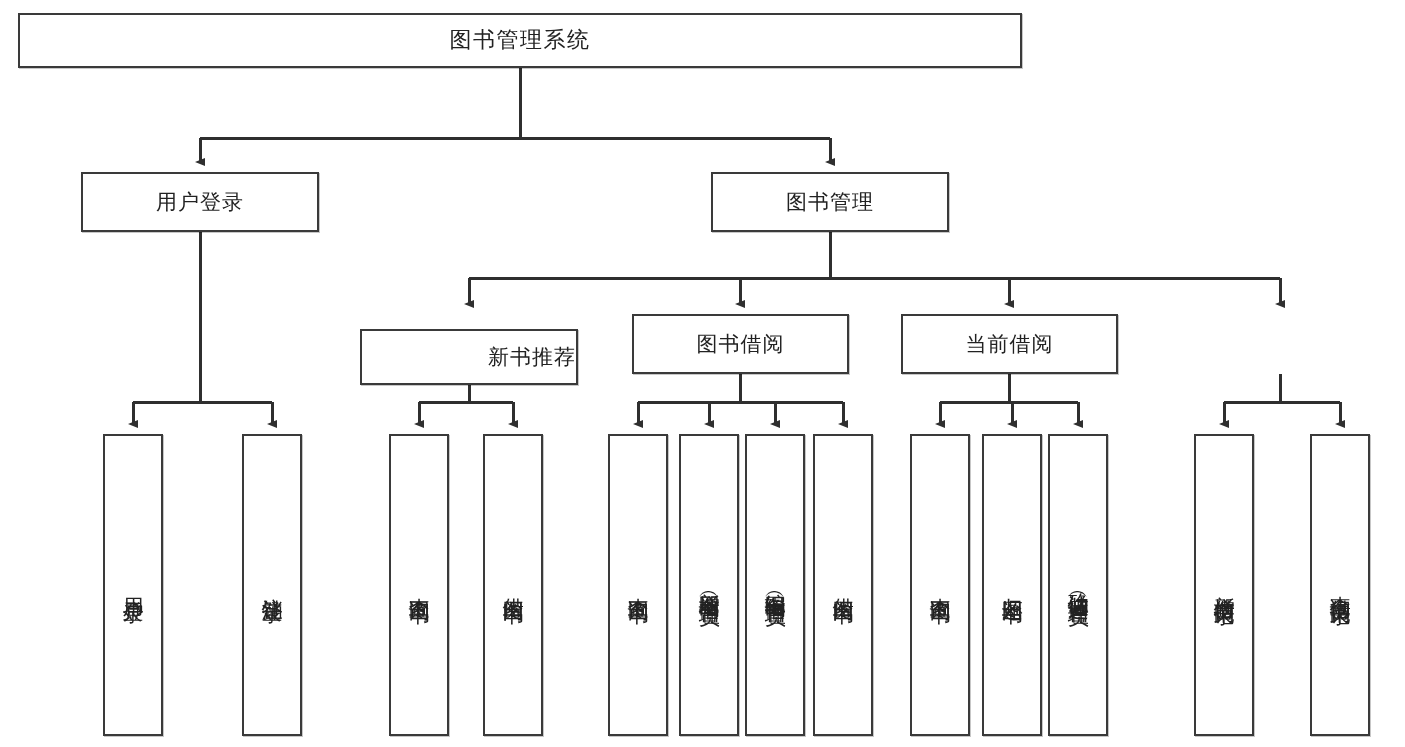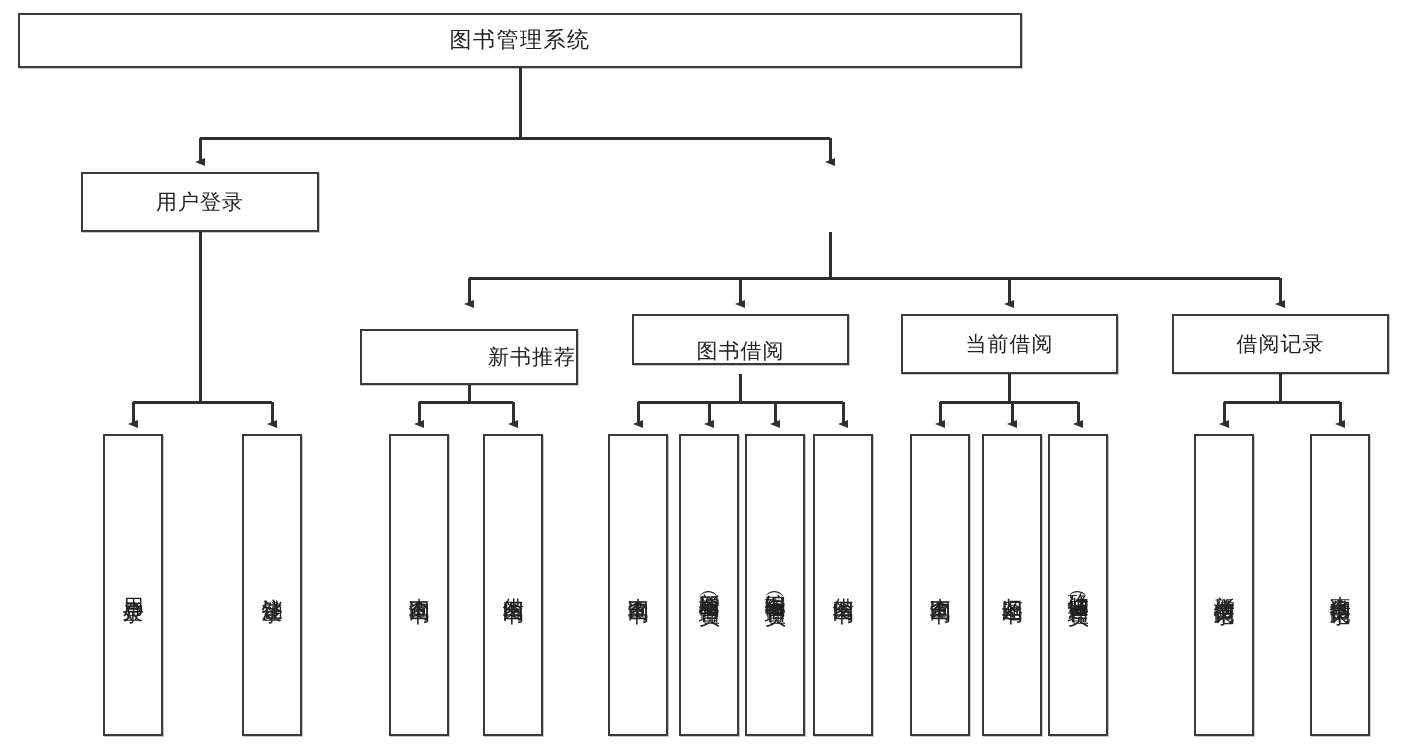--- a/index.html
+++ b/index.html
@@ -139,33 +139,33 @@
     </g>
   </svg>
 
   <div class="node root h" id="node-root" style="left: 18px; top: 13px; width: 1004px; height: 55px;">
     <span>图书管理系统</span>
   </div>
 
   <div class="node h" id="node-user-login" style="left: 81px; top: 172px; width: 238px; height: 60px;">
     <span>用户登录</span>
   </div>
+  <div class="node h" id="node-book-manage" style="left: 711px; top: 172px; width: 238px; height: 60px;">
+    <span>图书管理</span>
+  </div>
 
   <div class="node h" id="node-new-book-rec" style="left: 360px; top: 329px; width: 218px; height: 56px; justify-content: flex-end;">
     <span>新书推荐</span>
   </div>
-  <div class="node h" id="node-book-borrow" style="left: 632px; top: 314px; width: 217px; height: 51px; align-items: flex-end;">
+  <div class="node h" id="node-book-borrow" style="left: 632px; top: 314px; width: 217px; height: 60px;">
     <span>图书借阅</span>
   </div>
   <div class="node h" id="node-current-borrow" style="left: 901px; top: 314px; width: 217px; height: 60px; text-align: center;">
     <span>当前借阅</span>
   </div>
-  <div class="node h" id="node-borrow-record" style="left: 1172px; top: 314px; width: 217px; height: 60px;">
-    <span>借阅记录</span>
-  </div>
 
   <div class="node v" id="leaf-0" style="left: 103px; top: 434px; width: 60px; height: 302px;">
     <span class="vtext">用户登录</span>
   </div>
   <div class="node v" id="leaf-1" style="left: 242px; top: 434px; width: 60px; height: 302px;">
     <span class="vtext">注销登录</span>
   </div>
   <div class="node v" id="leaf-2" style="left: 389px; top: 434px; width: 60px; height: 302px;">
     <span class="vtext">查询图书</span>
   </div>

